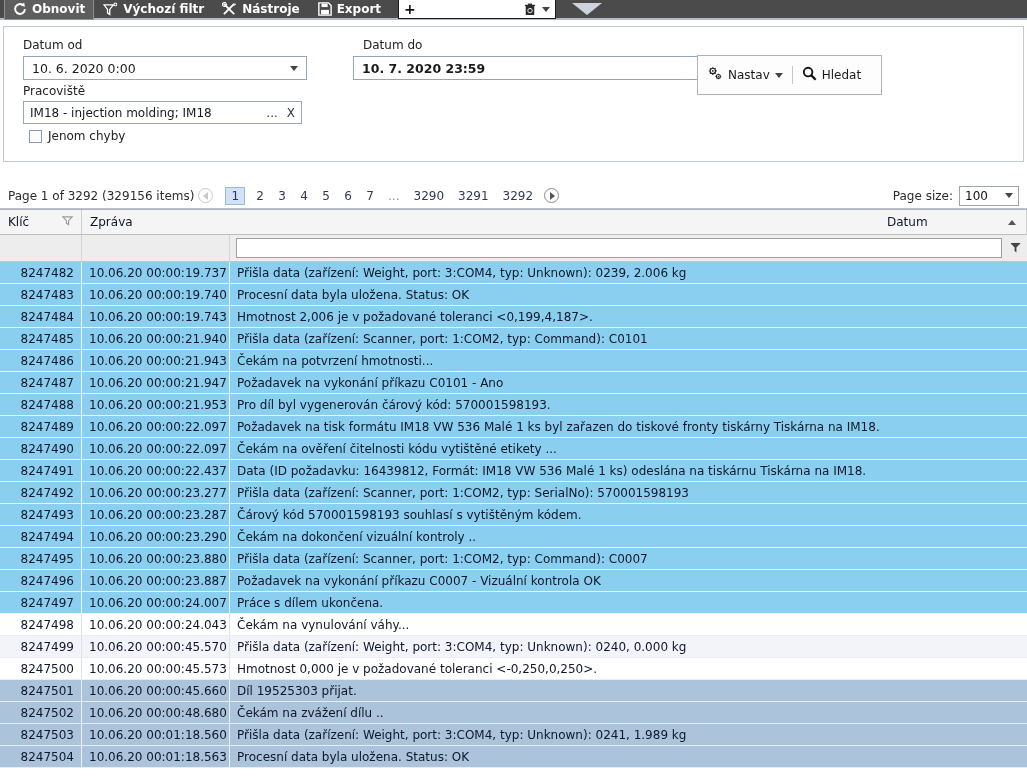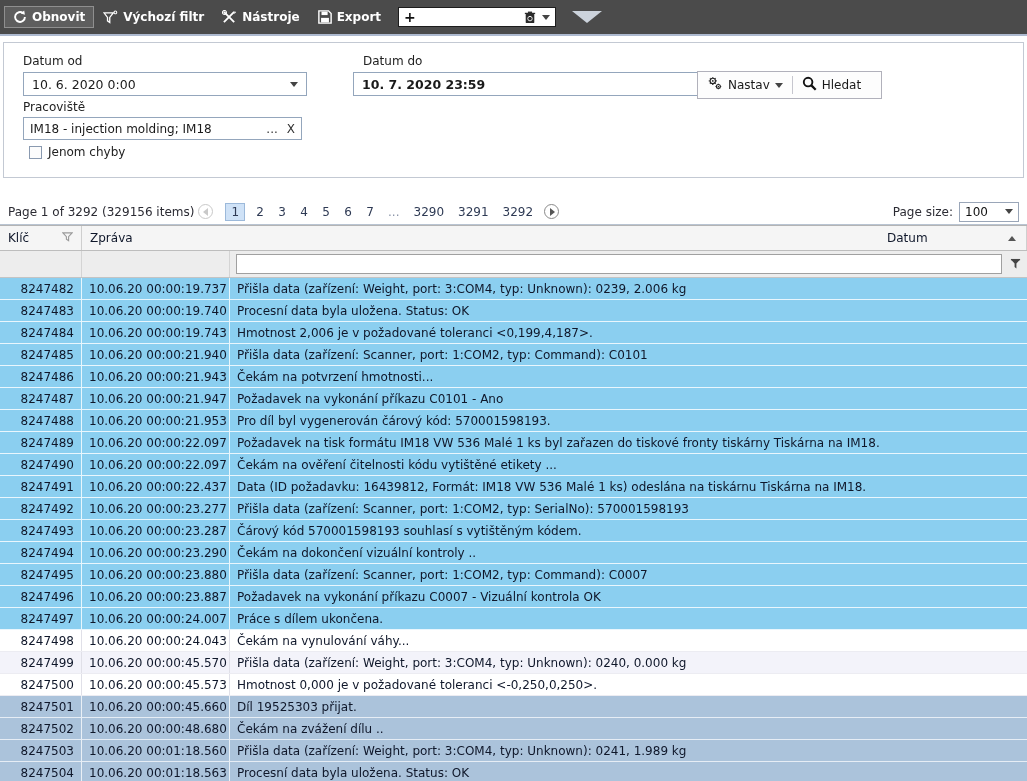--- a/index.html
+++ b/index.html
@@ -1,20 +1,20 @@
 <!DOCTYPE html>
 <html><head>
 <meta charset="utf-8">
 <style>
   * { margin:0; padding:0; box-sizing:border-box; }
   html,body { width:1027px; height:781px; overflow:hidden; background:#fff;
     font-family:"DejaVu Sans","Liberation Sans",sans-serif; }
 
   
-  .toolbar { height:34px; background:#4b4b4b; display:flex; align-items:center; padding:0 4px; }
+  .toolbar { height:18px; background:#4b4b4b; display:flex; align-items:center; padding:0 4px; }
   .tb-btn { display:flex; align-items:center; gap:5px; height:22px; padding:0 8px;
     color:#fff; font-size:12px; font-weight:bold; cursor:default; border:1px solid transparent; }
   .tb-btn.selected { background:#5e5e5e; border:1px solid #8f8f8f; }
   .tb-btn svg { display:block; }
   .tb-combo { margin-left:8px; width:158px; height:20px; background:#fff; border:1px solid #1c1c1c;
     display:flex; align-items:center; padding:0 5px; }
   .tb-combo .plus { flex:1; font-size:14px; font-weight:bold; color:#111; line-height:1; }
   .tb-combo svg { display:block; }
   .caret-down { width:0; height:0; border-left:4px solid transparent; border-right:4px solid transparent;
     border-top:5px solid #444; }
@@ -26,21 +26,21 @@
   .filter-panel { margin:6px 3px 12px 3px; height:136px; border:1px solid #c3c9d3; position:relative;
     background:#fff; }
   .fp-label { position:absolute; font-size:12px; color:#222; }
   .combo { position:absolute; height:24px; border:1px solid #94a6bc; background:#fff;
     display:flex; align-items:center; padding:0 8px; font-size:12.5px; color:#1a1a1a; }
   .combo .caret-down { margin-left:auto; }
   .lbl-datum-od { left:19px; top:11px; }
   .combo-datum-od { left:19px; top:29px; width:284px;text-align:center; }
   .lbl-datum-do { left:359px; top:11px; }
   .combo-datum-do { left:349px; top:29px; width:363px;font-weight:bold; }
-  .btn-group { position:absolute; left:693px; top:28px; width:185px; height:28px;
+  .btn-group { position:absolute; left:693px; top:28px; width:185px; height:40px;
     border:1px solid #b1b1bb; background:#fdfdfd; display:flex; align-items:center; }
   .bg-btn { display:flex; align-items:center; gap:5px; padding:0 9px; height:100%;
     font-size:12px; color:#1a1a1a; cursor:default; }
   .bg-sep { width:1px; height:18px; background:#c6c6ce; }
   .lbl-pracoviste { left:19px; top:57px; }
   .wp-input { position:absolute; left:19px; top:74px; width:279px; height:23px;
     border:1px solid #94a6bc; background:#fff; display:flex; align-items:center;
     padding:0 6px; font-size:12px; color:#1a1a1a; }
   .wp-input .val { flex:1; white-space:nowrap; overflow:hidden; }
   .wp-input .dots { color:#333; margin-right:9px; }

